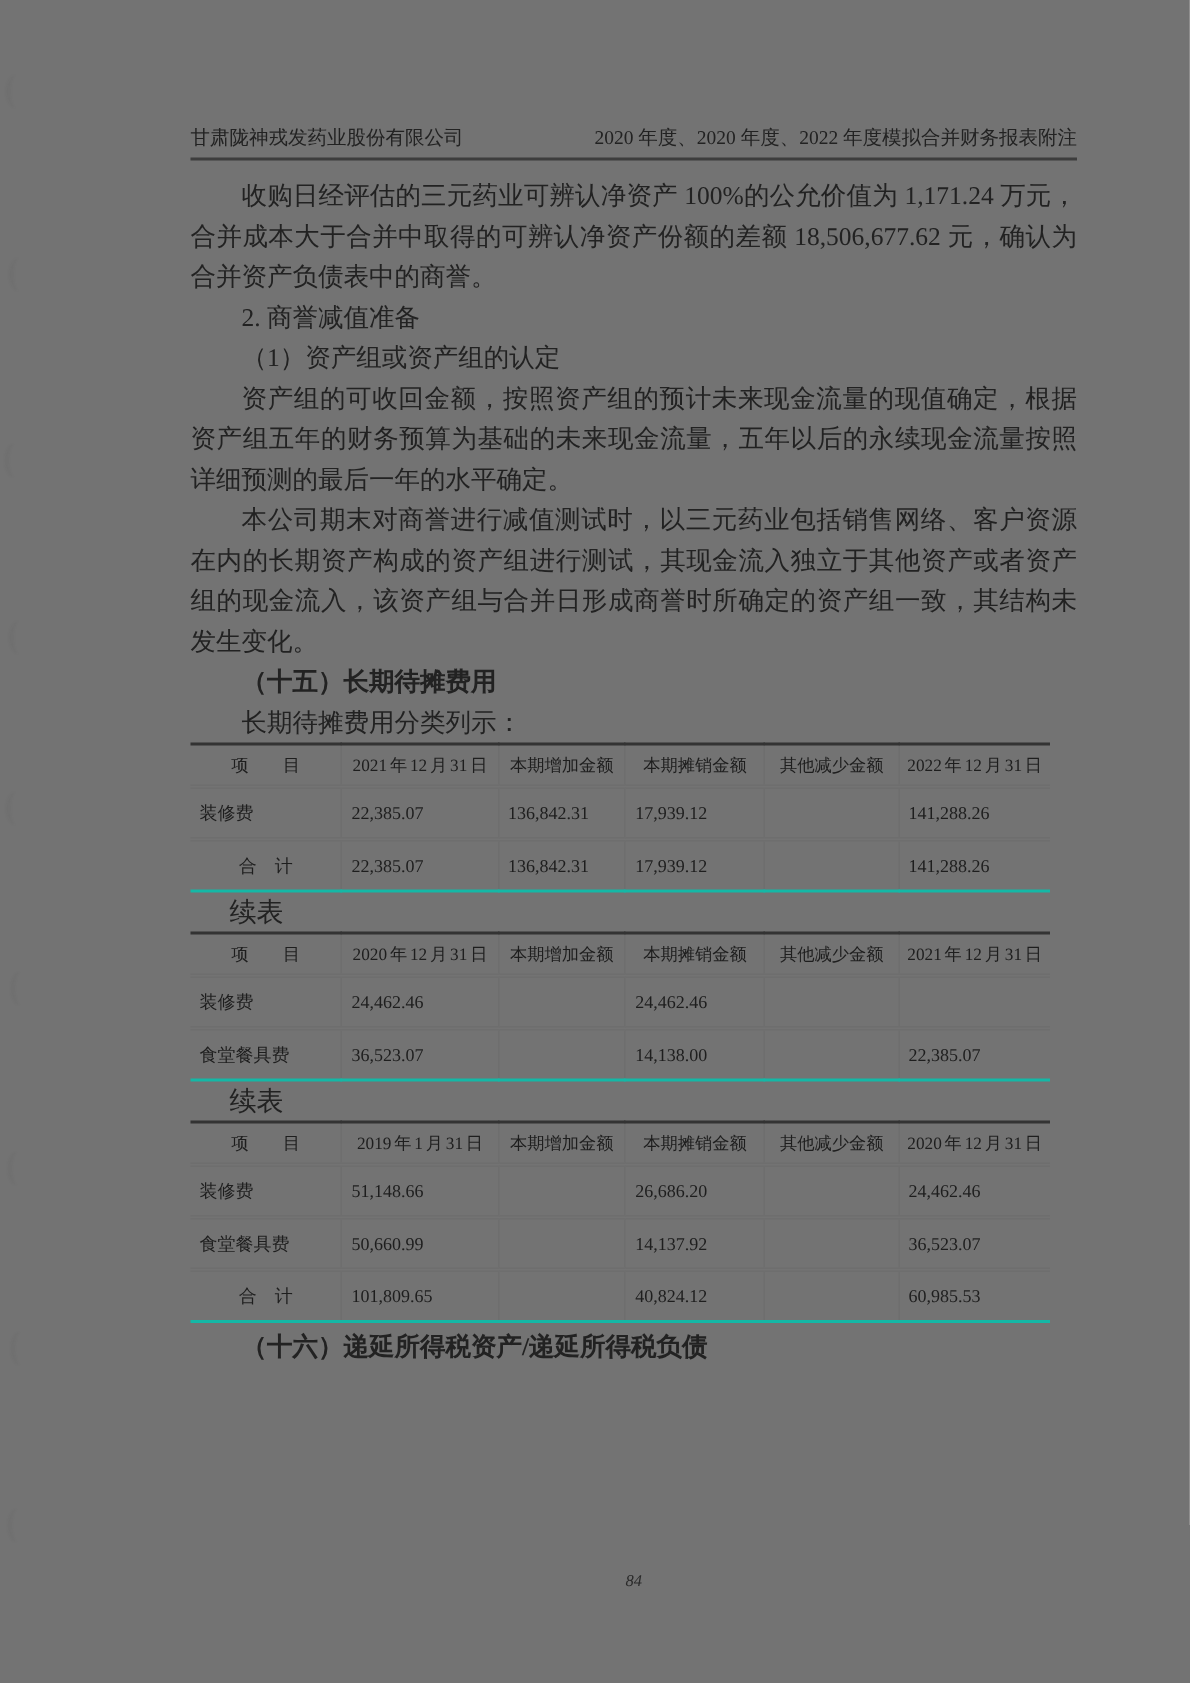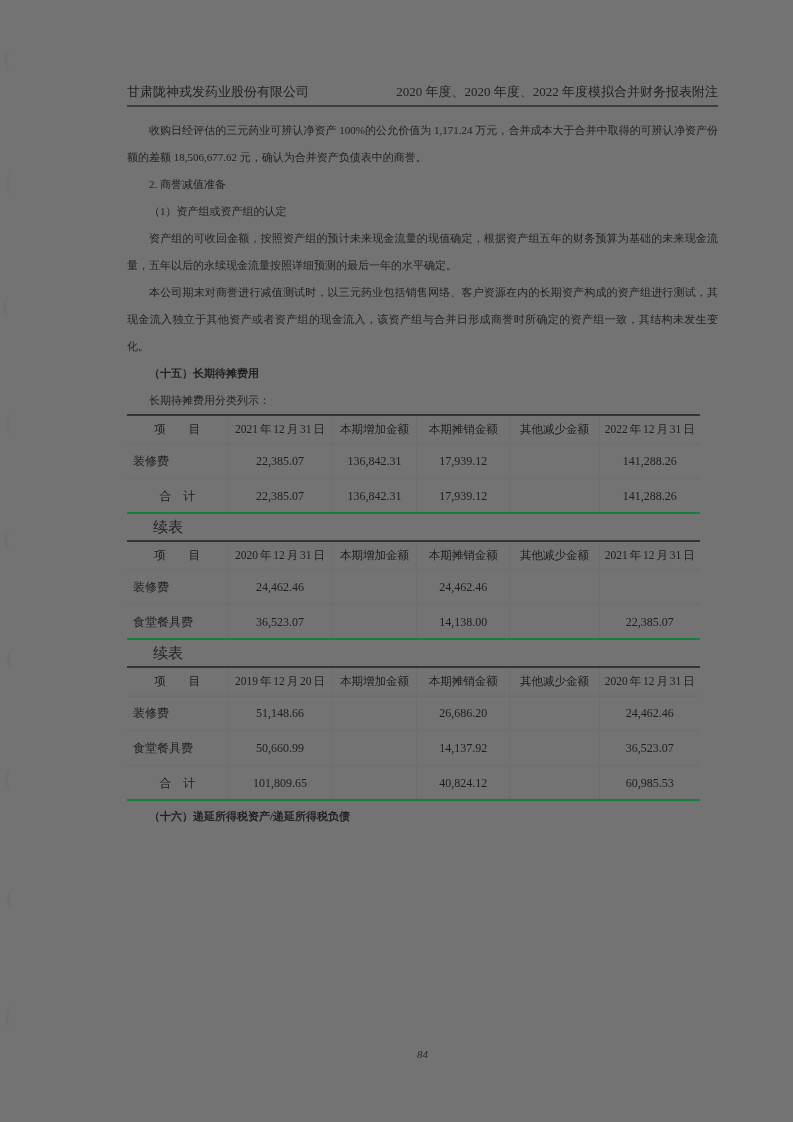--- a/index.html
+++ b/index.html
@@ -25,29 +25,29 @@
   .doc-header{
     margin-top:84px;
     display:flex;justify-content:space-between;align-items:flex-end;
     font-size:13px;line-height:16px;
     padding-bottom:5px;
     border-bottom:2px solid #3d3d3d;
     white-space:nowrap;
   }
   .body-text{
     margin-top:10px;
-    font-size:11px;line-height:27px;
+    font-size:17px;line-height:27px;
     text-align:justify;
   }
   .body-text p{margin:0;text-indent:2em;}
   .h-bold{font-weight:bold;}
   .table-wrap{width:573px;}
   table.fin-table{
     width:573px;table-layout:fixed;border-collapse:collapse;
-    border-top:2px solid #333;border-bottom:2px solid #15803d;
+    border-top:2px solid #333;border-bottom:2px solid #14b8a6;
     font-size:12px;color:#1e1e1e;
   }
   col.c0{width:17.6%}
   col.c1{width:18.2%}
   col.c2{width:14.8%}
   col.c3{width:16.2%}
   col.c4{width:15.6%}
   col.c5{width:17.6%}
   .fin-table th{
     font-weight:normal;font-size:11.5px;text-align:center;
@@ -56,23 +56,23 @@
     border-bottom:3px double #6e6e6e;
   }
   .fin-table td{
     height:32px;padding:0 6px;white-space:nowrap;overflow:visible;
     border-bottom:3px double #6e6e6e;
   }
   .fin-table tbody tr:last-child td{border-bottom:none;}
   .fin-table th + th, .fin-table td + td{border-left:1px solid #6e6e6e;}
   .fin-table td.item{text-align:left;}
   .fin-table td.item-total{text-align:center;}
-  .fin-table td.num{text-align:center;}
+  .fin-table td.num{text-align:left;}
   .continued{
-    font-size:15px;line-height:20px;margin:3px 0 3px 26px;
+    font-size:18px;line-height:20px;margin:3px 0 3px 26px;
   }
   .doc-footer{
     position:absolute;left:127px;top:1048px;width:591px;
     text-align:center;color:#2a2a2a;font-style:italic;
   }
   .doc-footer .pg{font-size:11px;line-height:12px;}
   .doc-footer .code{font-size:14px;line-height:17px;letter-spacing:1px;}
 </style>
 </head>
 <body>
@@ -198,21 +198,21 @@
             <col class="c0">
             <col class="c1">
             <col class="c2">
             <col class="c3">
             <col class="c4">
             <col class="c5">
           </colgroup>
         <thead>
           <tr>
             <th>项　　目</th>
-            <th>2019 年 12 月 20 日</th>
+            <th>2019 年 1 月 31 日</th>
             <th>本期增加金额</th>
             <th>本期摊销金额</th>
             <th>其他减少金额</th>
             <th>2020 年 12 月 31 日</th>
           </tr>
         </thead>
         <tbody>
           <tr>
             <td class="item">装修费</td>
             <td class="num">51,148.66</td>

